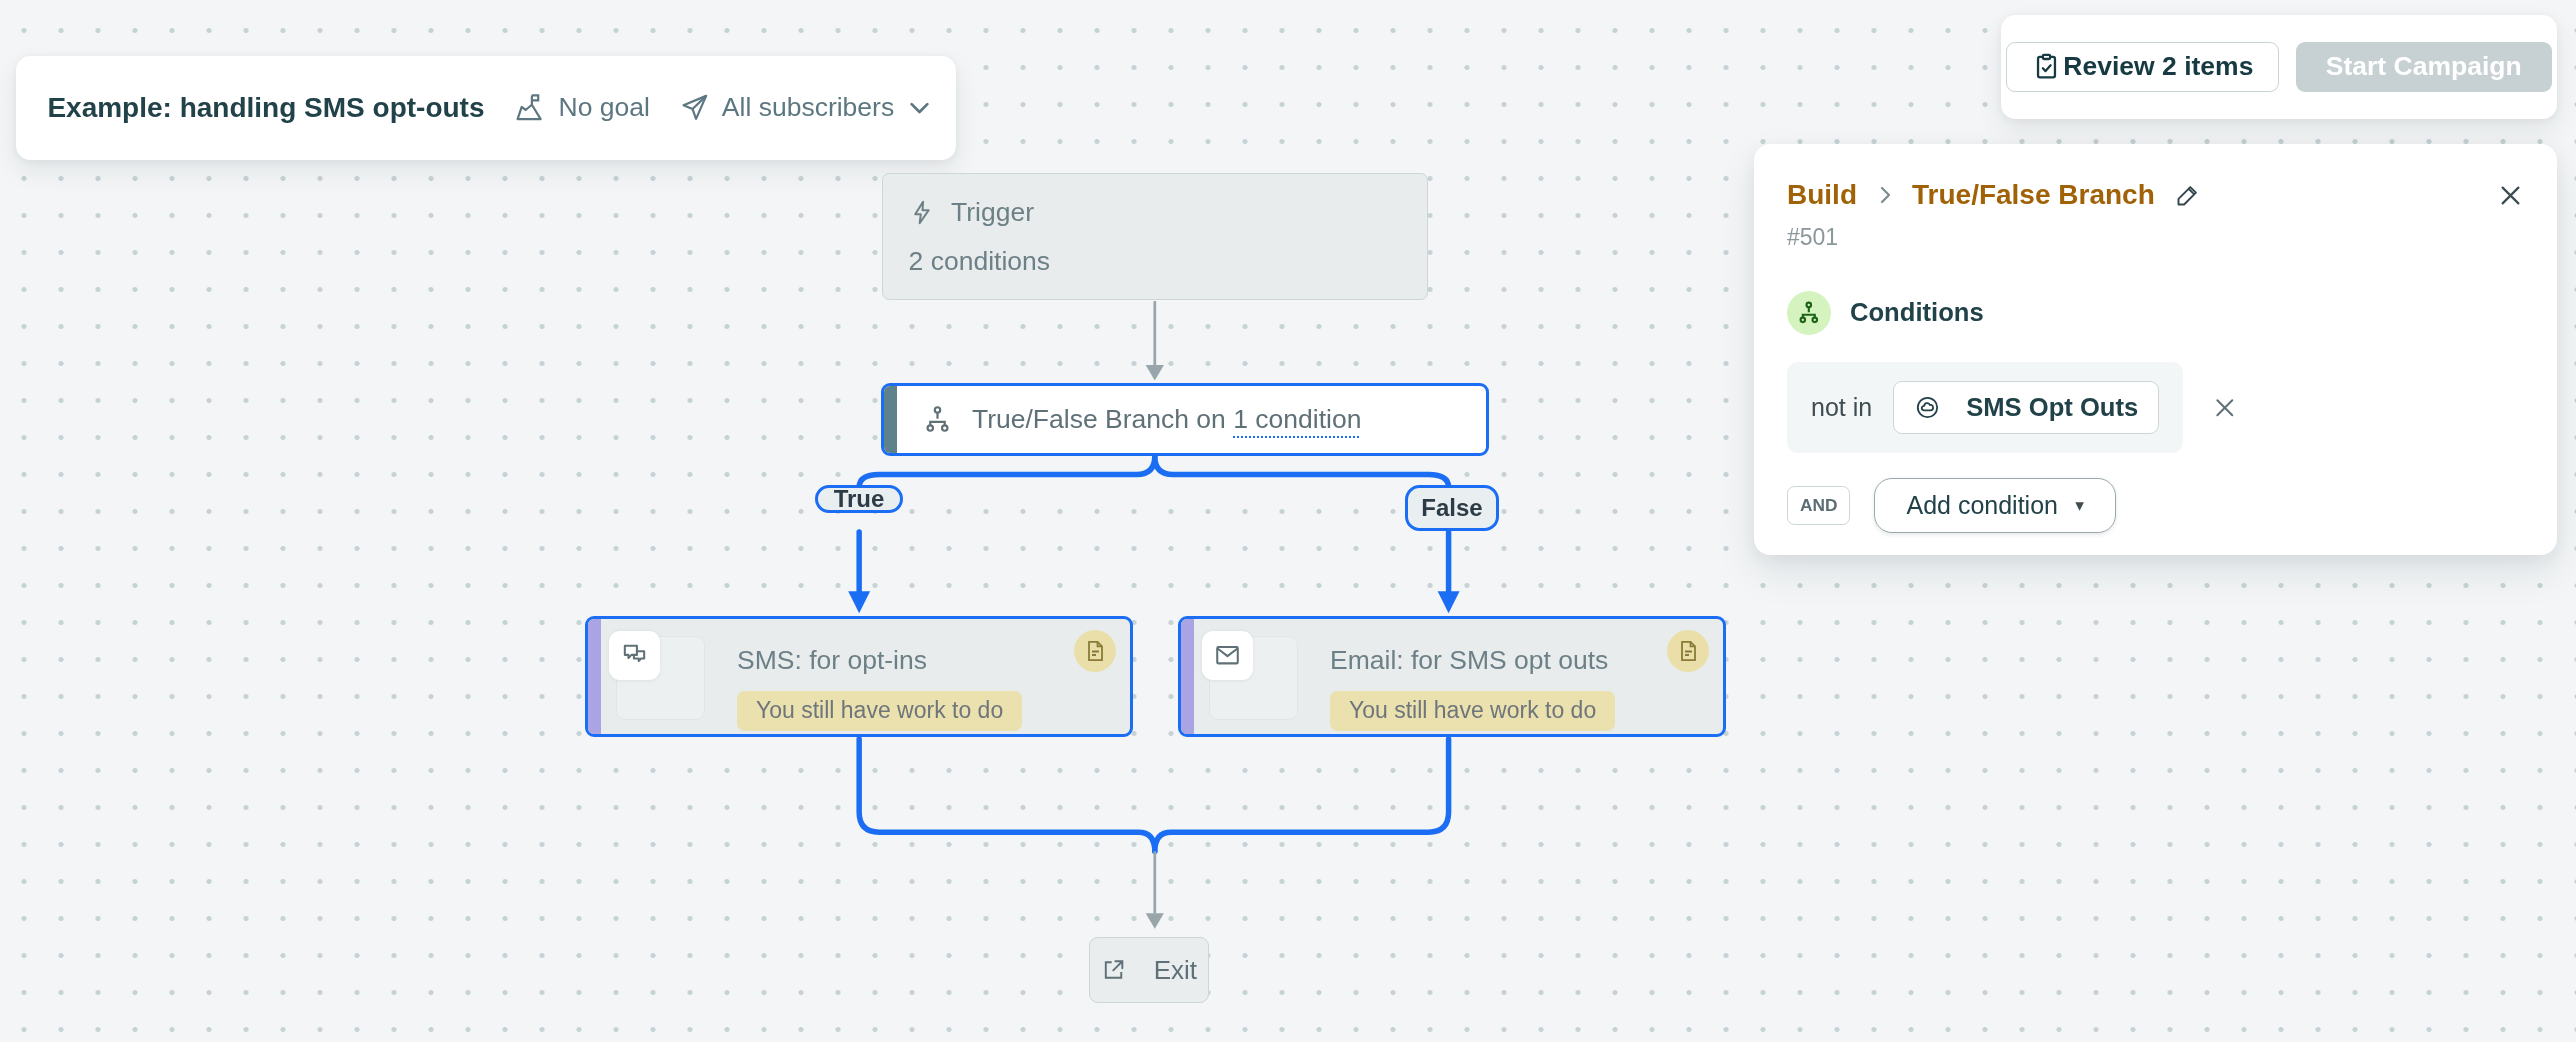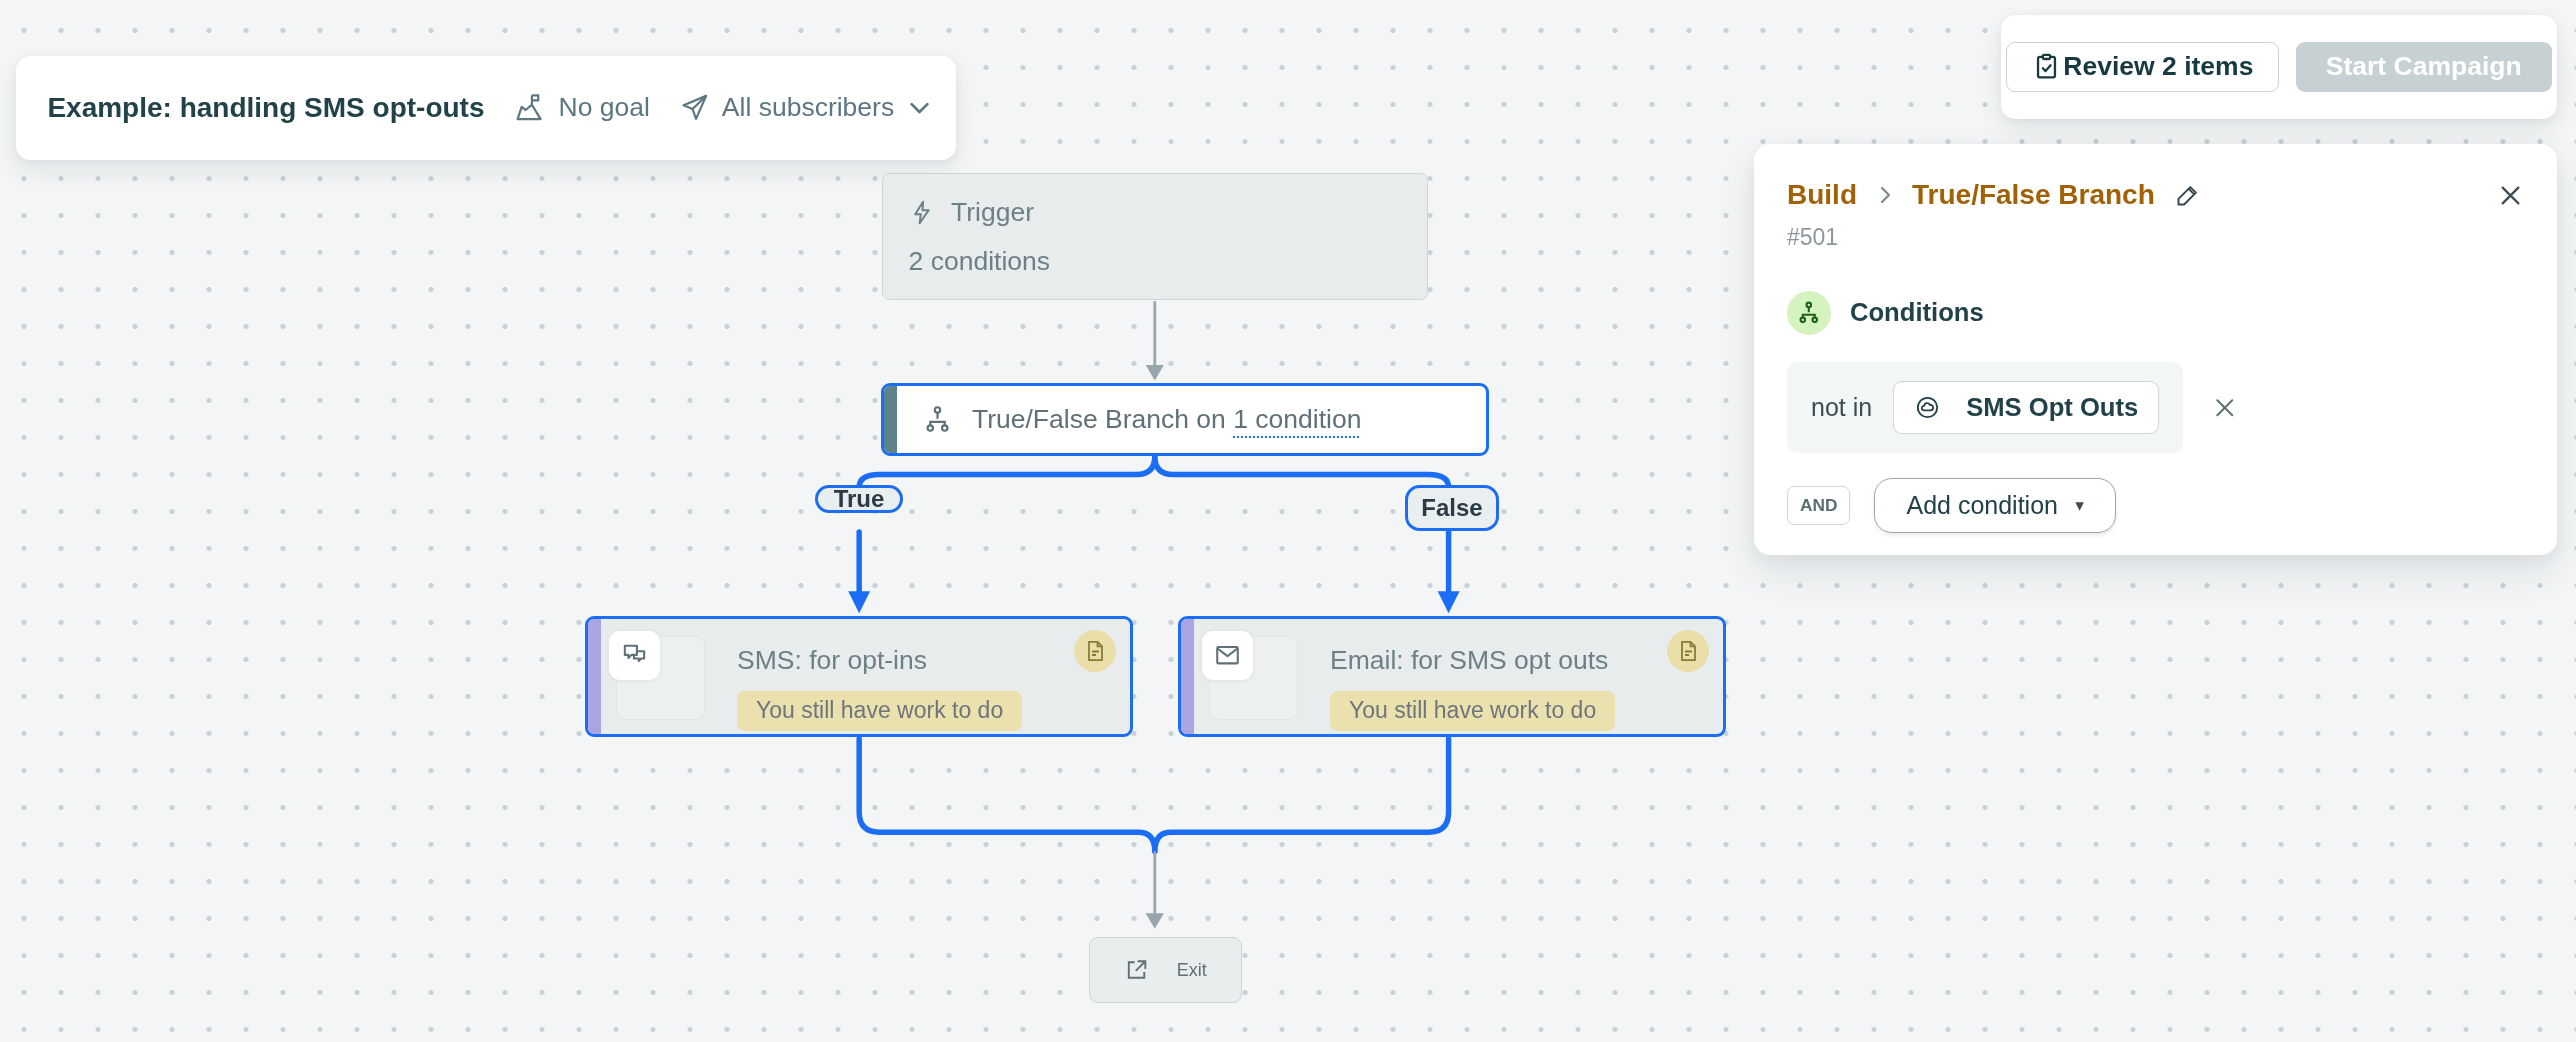--- a/index.html
+++ b/index.html
@@ -42,21 +42,21 @@
   .action-node{position:absolute;background:#e8eced;border:3.7px solid #1b6ef3;border-radius:9px;overflow:hidden;}
   #sms-node{left:585px;top:616px;width:548px;height:121px;}
   #email-node{left:1178px;top:616px;width:548px;height:121px;}
   .action-accent{position:absolute;left:0;top:0;bottom:0;width:12.8px;background:#aaa3e4;}
   .thumb{position:absolute;left:28px;top:17.3px;width:89px;height:84px;background:#edf0f1;border:1.8px solid #e0e6e7;border-radius:9px;}
   .thumb-icon{position:absolute;left:21px;top:12px;width:51px;height:49px;background:#fff;border-radius:11px;display:flex;align-items:center;justify-content:center;color:#5f7077;box-shadow:0 0.9px 3.7px rgba(20,40,50,.07);}
   .action-title{position:absolute;left:149px;top:25.6px;font-size:26.5px;color:#6d8087;white-space:nowrap;}
   .action-status{position:absolute;left:149px;top:72px;background:#ebe1ae;border-radius:7.3px;padding:6.4px 19px;font-size:23px;color:#6e757b;white-space:nowrap;}
   .draft-badge{position:absolute;right:13.7px;top:11px;width:42px;height:42px;border-radius:50%;background:#eadfa9;display:flex;align-items:center;justify-content:center;color:#8a7a35;}
 
-  #exit-node{left:1089px;top:937px;width:153px;height:66px;background:#e9edee;border:1.8px solid #ccd5d7;border-radius:9px;display:flex;align-items:center;justify-content:center;gap:27px;color:#5f7077;font-size:18px;}
+  #exit-node{left:1089px;top:937px;width:120px;height:66px;background:#e9edee;border:1.8px solid #ccd5d7;border-radius:9px;display:flex;align-items:center;justify-content:center;gap:27px;color:#5f7077;font-size:26px;}
 
   .connectors{position:absolute;left:0;top:0;pointer-events:none;}
 
   
   #panel{position:absolute;left:1754px;top:144px;width:803px;height:411px;background:#fff;border-radius:16.4px;padding:35px 33px;box-shadow:0 5.5px 16.4px rgba(23,43,50,.05),0 16.4px 40px rgba(23,43,50,.09);}
   .panel-header{display:flex;align-items:center;gap:15.5px;}
   .bc{font-size:28px;font-weight:bold;color:#a16207;white-space:nowrap;}
   .bc-sep{color:#7c8b90;display:flex;}
   .edit-btn{color:#34454c;display:flex;cursor:pointer;margin-left:3.7px;}
   .close-btn{margin-left:auto;color:#3c4c52;display:flex;cursor:pointer;}

